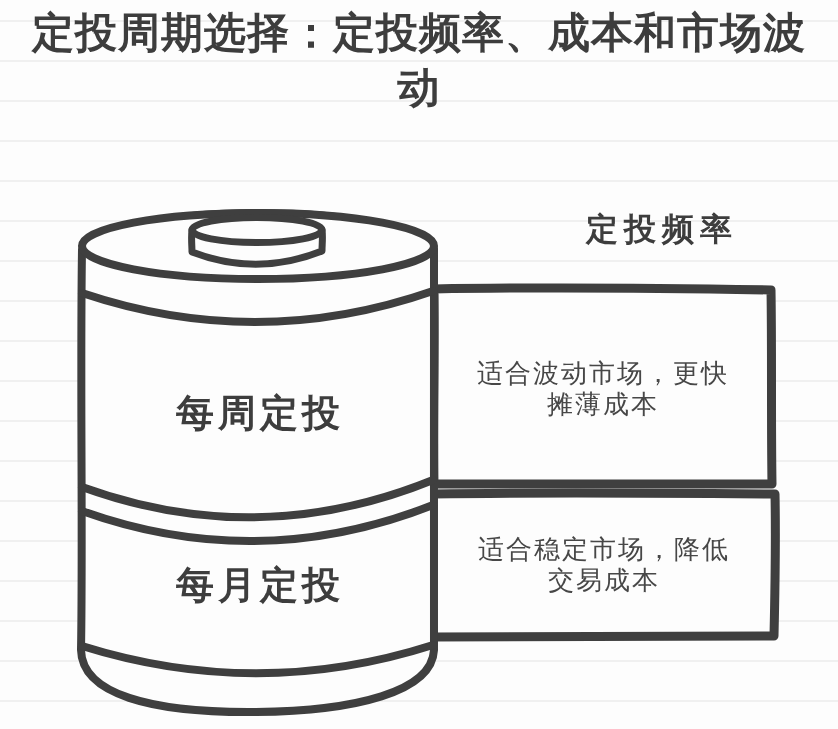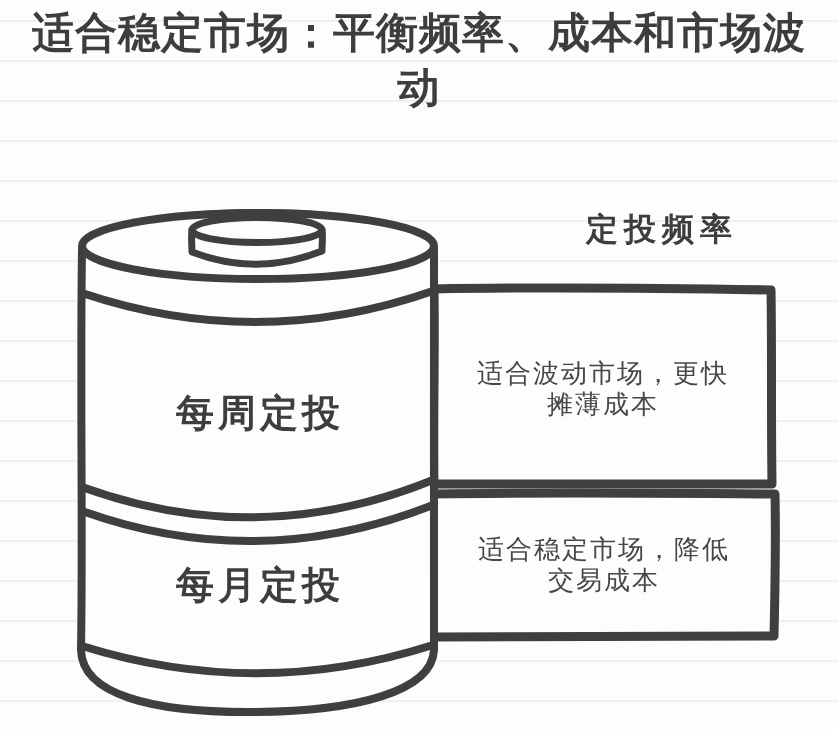--- a/index.html
+++ b/index.html
@@ -89,21 +89,21 @@
     fill: #474747;
     text-anchor: middle;
     letter-spacing: 2px;
   }
 </style>
 </head>
 <body>
 
 <div class="page">
 
-  <h1 class="page-title">适合稳定市场：平衡频率、成本和市场波动</h1>
+  <h1 class="page-title">定投周期选择：定投频率、成本和市场波动</h1>
 
   <svg class="diagram-svg" viewBox="0 0 838 729">
 
     <path class="box-filled" d="M 434 289
              C 545 287, 660 288, 771 290
              C 772 350, 771 420, 772 484
              C 660 483, 548 485, 434 484
              C 433 420, 435 352, 434 289 Z"></path>
 
     <path class="box-filled" d="M 433 494

